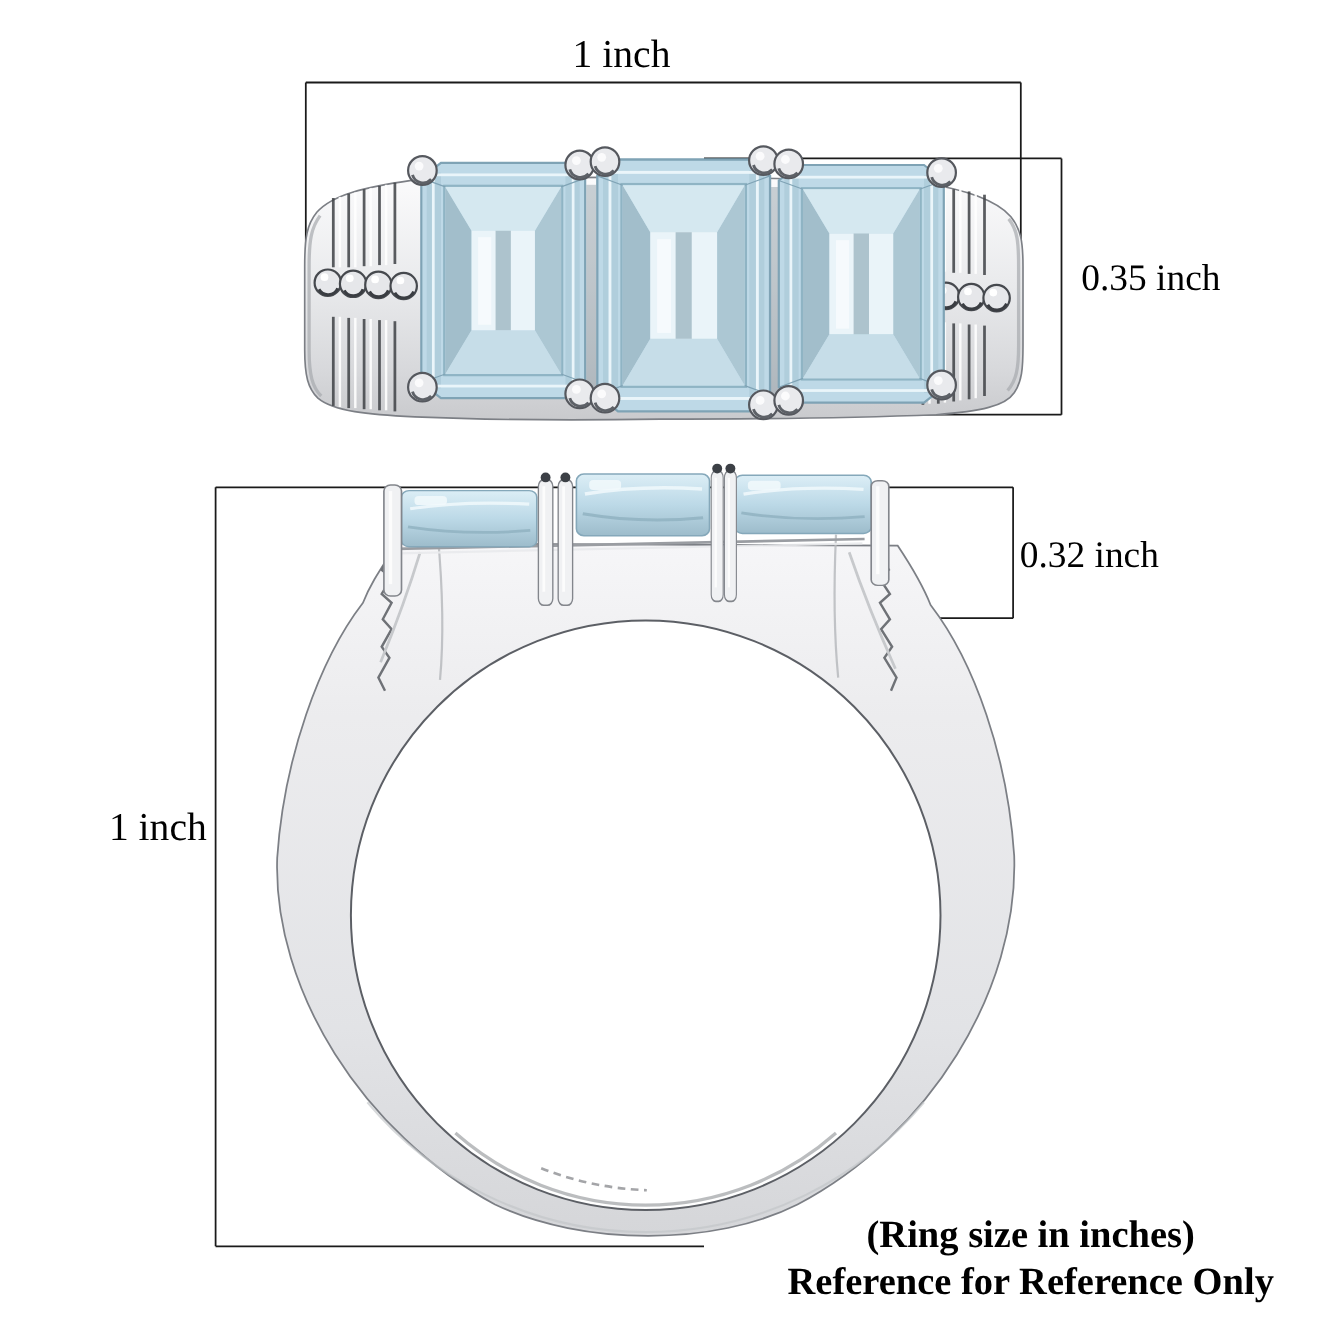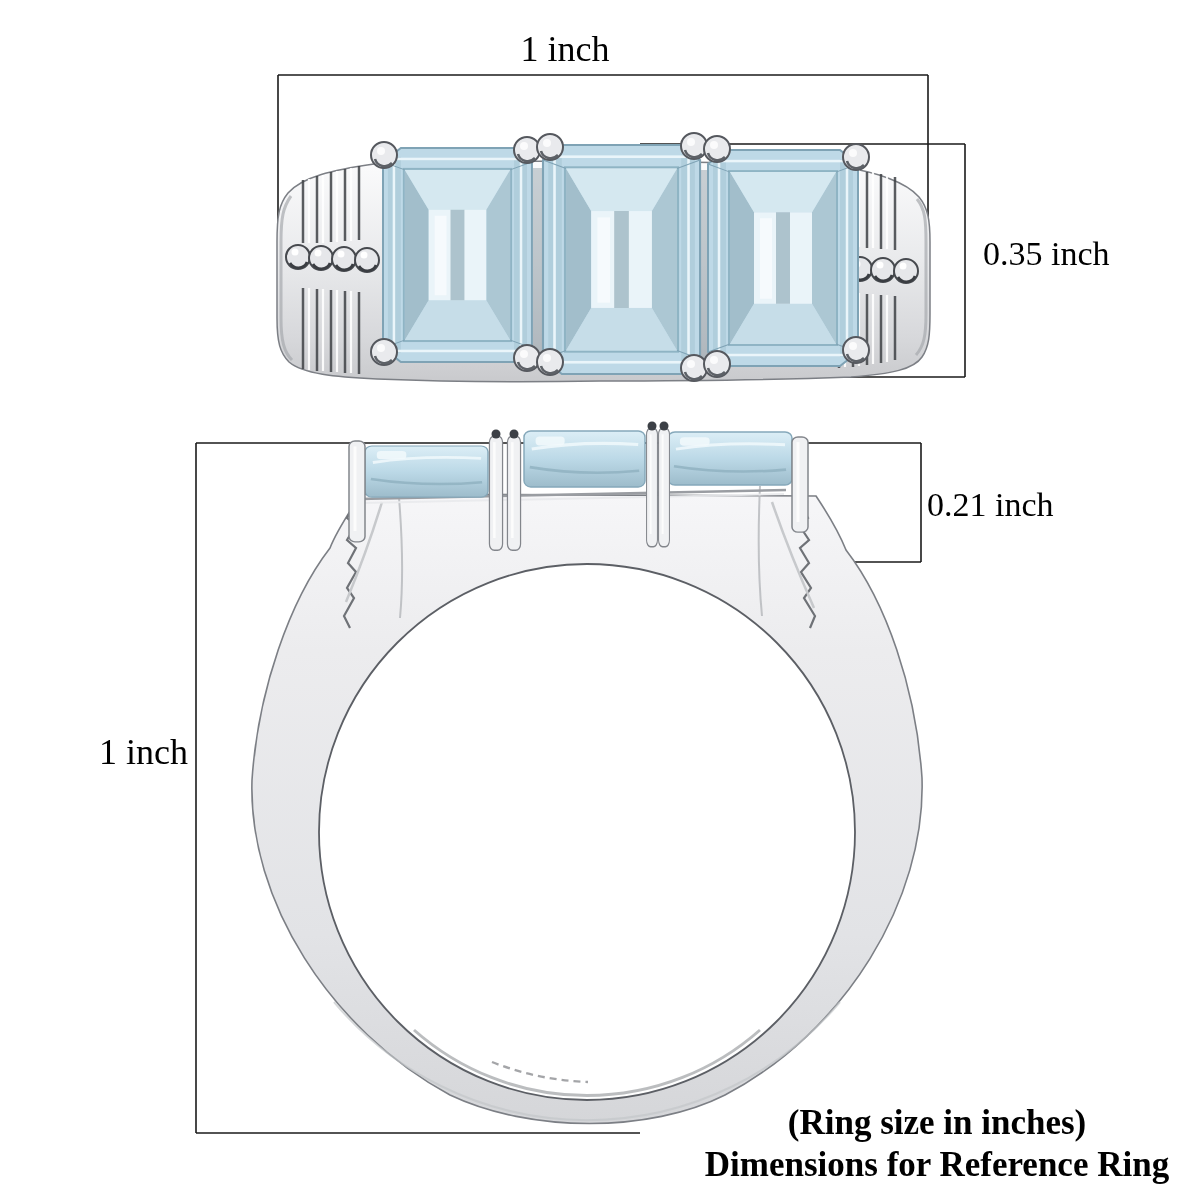--- a/index.html
+++ b/index.html
@@ -251,21 +251,21 @@
       <circle cx="652" cy="426" r="4.5" fill="#3c4046"></circle>
           <circle cx="664" cy="426" r="4.5" fill="#3c4046"></circle>
     </g>
   </g>
 </svg>
 
 <div class="lbl big center" style="left:565px;top:30px;">1 inch</div>
 
 <div class="lbl" style="left:983px;top:235px;">0.35 inch</div>
 
-<div class="lbl" style="left:927px;top:486px;">0.21 inch</div>
+<div class="lbl" style="left:927px;top:486px;">0.32 inch</div>
 
 <div class="lbl big rightal" style="left:188px;top:733px;">1 inch</div>
 
 <div class="lbl bold center" style="left:937px;top:1104px;">(Ring size in inches)</div>
 
-<div class="lbl bold center" style="left:937px;top:1146px;">Dimensions for Reference Ring</div>
+<div class="lbl bold center" style="left:937px;top:1146px;">Reference for Reference Only</div>
 
 </div>
 
 </body></html>

